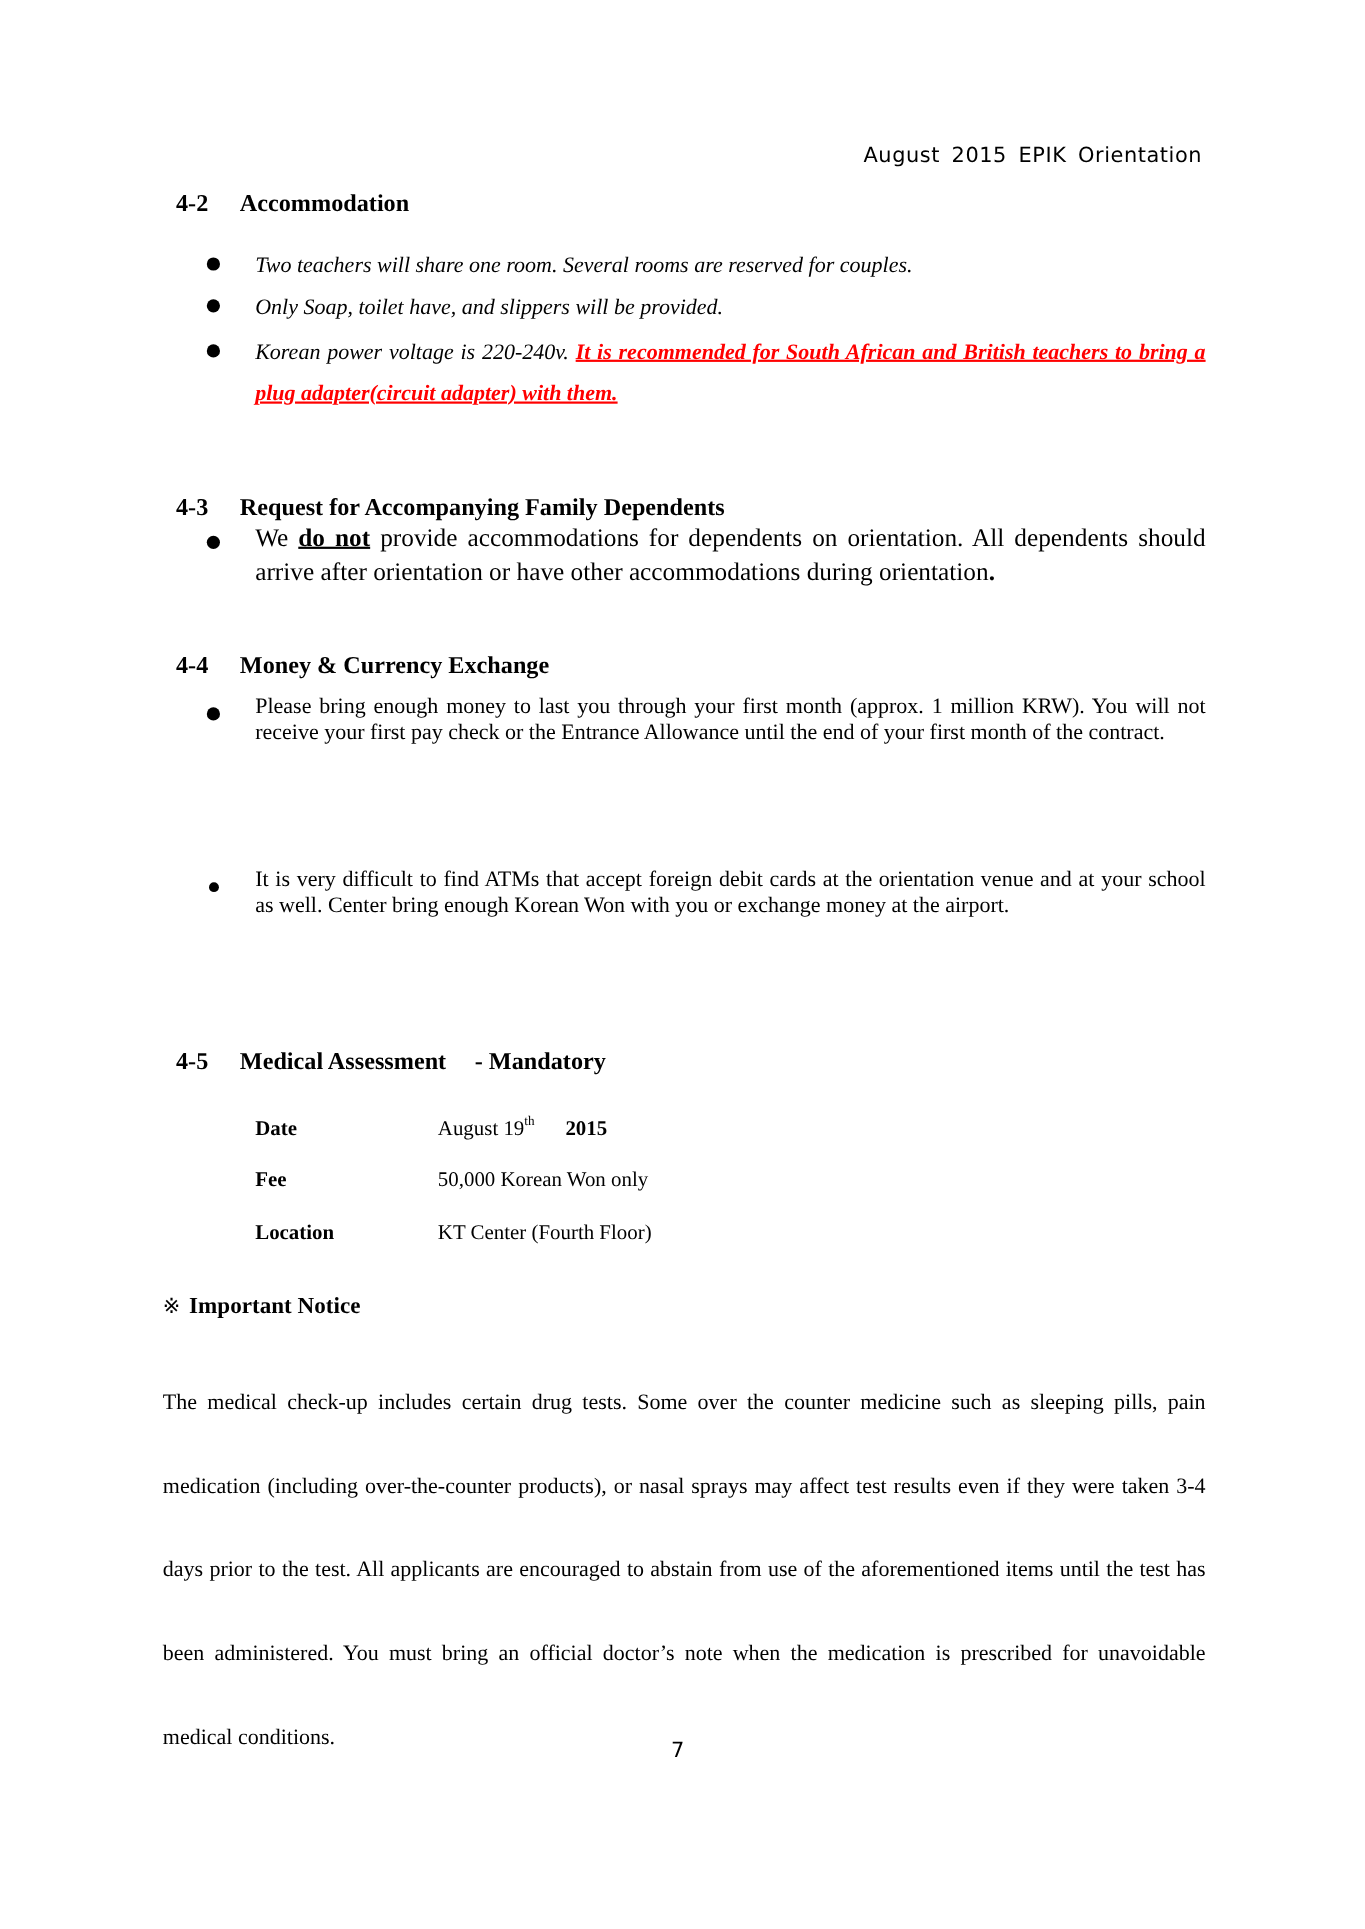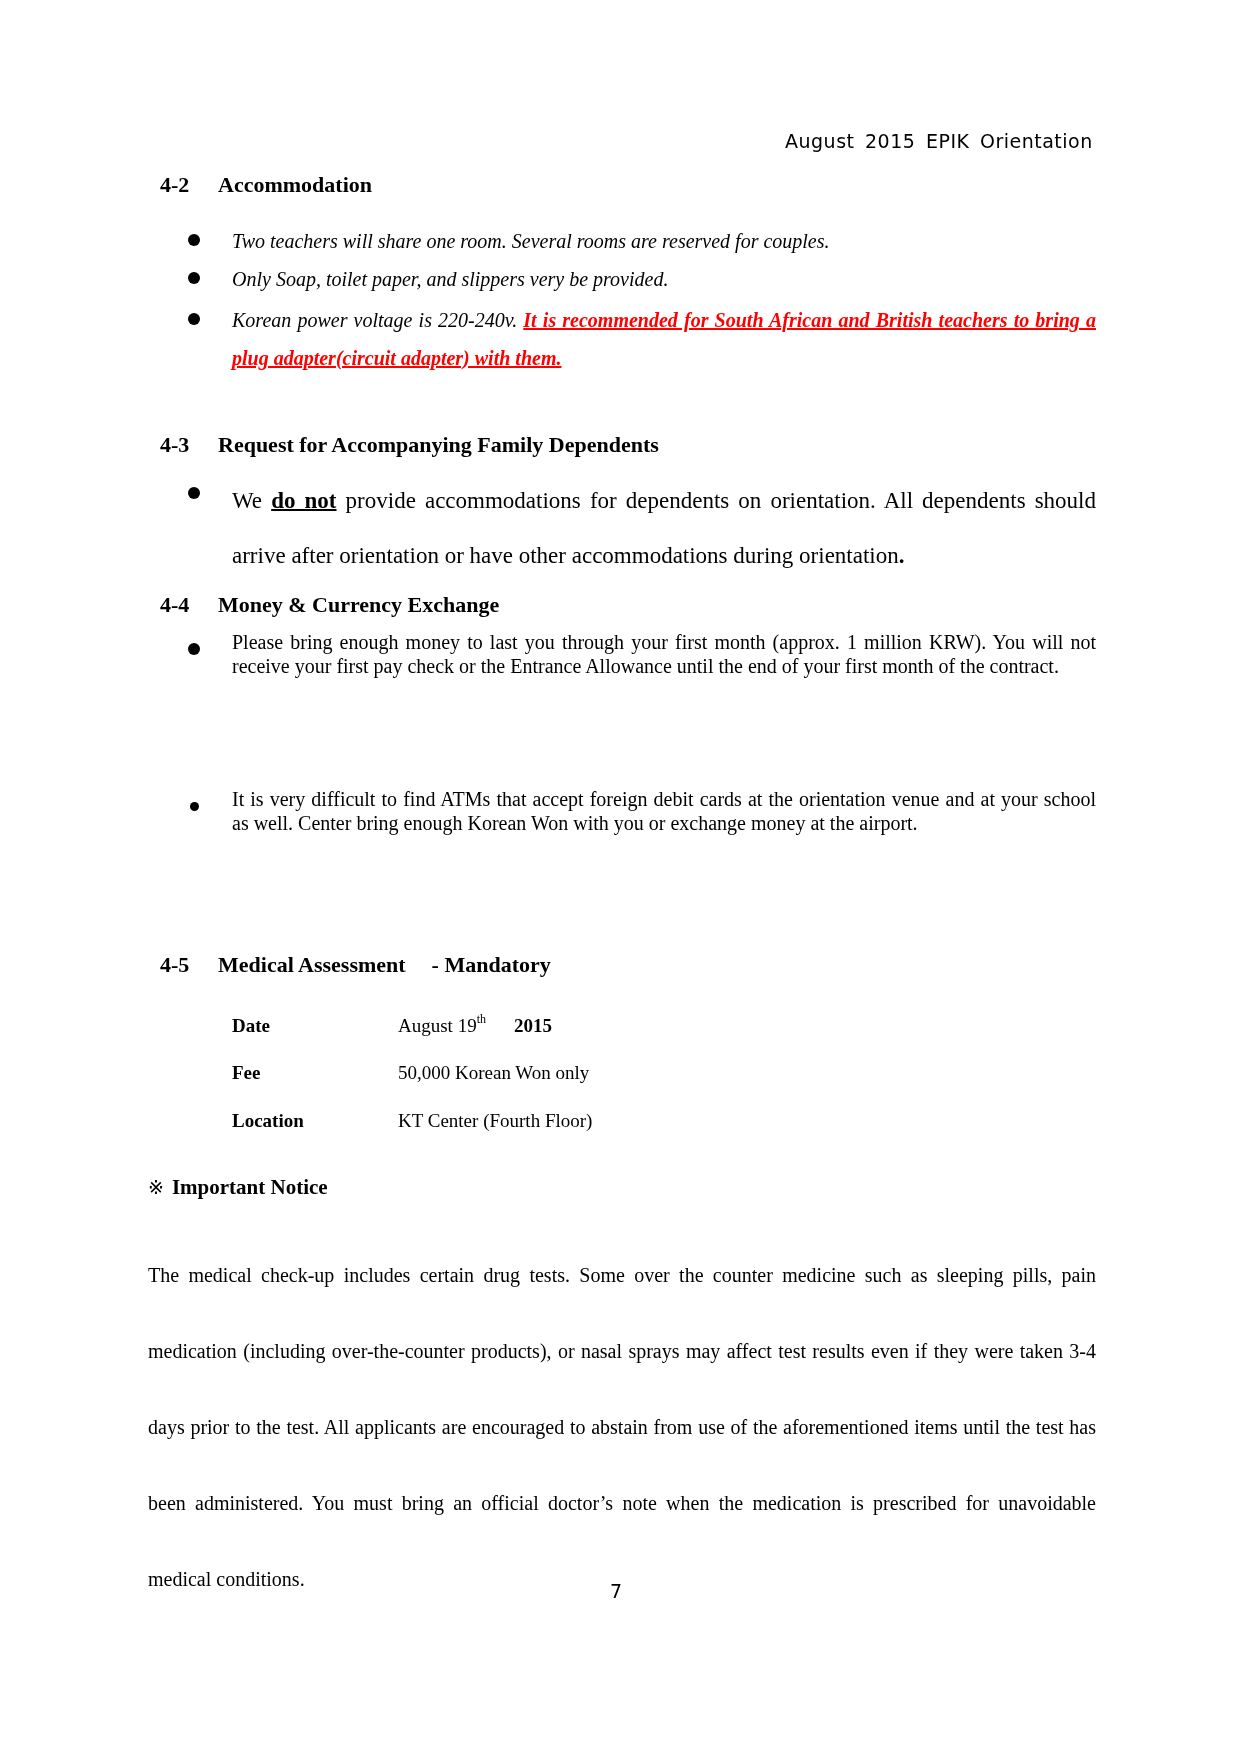--- a/index.html
+++ b/index.html
@@ -23,21 +23,21 @@
       font-family: "Liberation Serif", serif;
     }
     .bullet .dot {
       position: absolute; left: 0; top: 0;
       width: 12px; height: 12px; border-radius: 50%; background: #000;
     }
     .bullet .dot.small { width: 9px; height: 9px; }
     .bullet .txt { margin-left: 44px; text-align: justify; }
 
     .b-sm { font-size: 20px; line-height: 38px; font-style: italic; }
-    .b-lg { font-size: 23px; line-height: 55px; }
+    .b-lg { font-size: 23px; line-height: 31px; }
     .b-md { font-size: 20px; line-height: 24px; }
 
     .red { color: #ff0000; font-weight: bold; text-decoration: underline; text-decoration-thickness: 2px; }
     .ul-bold { font-weight: bold; text-decoration: underline; text-decoration-thickness: 2px; }
 
     .info-row {
       position: absolute; left: 232px;
       font-family: "Liberation Serif", serif; font-size: 19px;
       white-space: nowrap;
     }
@@ -70,28 +70,28 @@
 <div class="section-title" style="top:172px;">
   <span class="num">4-2</span><span>Accommodation</span>
 </div>
 
 <div class="bullet b-sm" style="top:222px;">
   <span class="dot" style="top:12px;"></span>
   <div class="txt">Two teachers will share one room. Several rooms are reserved for couples.</div>
 </div>
 <div class="bullet b-sm" style="top:260px;">
   <span class="dot" style="top:12px;"></span>
-  <div class="txt">Only Soap, toilet paper, and slippers very be provided.</div>
+  <div class="txt">Only Soap, toilet have, and slippers will be provided.</div>
 </div>
 <div class="bullet b-sm" style="top:301px;">
   <span class="dot" style="top:12px;"></span>
   <div class="txt"><span>Korean power voltage is 220-240v. </span><span class="red">It is recommended for South African and British teachers to bring a plug adapter(circuit adapter) with them.</span></div>
 </div>
 
-<div class="section-title" style="top:432px;">
+<div class="section-title" style="top:448px;">
   <span class="num">4-3</span><span>Request for Accompanying Family Dependents</span>
 </div>
 <div class="bullet b-lg" style="top:473px;">
   <span class="dot" style="top:14px;"></span>
   <div class="txt"><span>We </span><span class="ul-bold">do not</span><span> provide accommodations for dependents on orientation. All dependents should arrive after orientation or have other accommodations during orientation</span><b>.</b></div>
 </div>
 
 <div class="section-title" style="top:592px;">
   <span class="num">4-4</span><span>Money &amp; Currency Exchange</span>
 </div>

